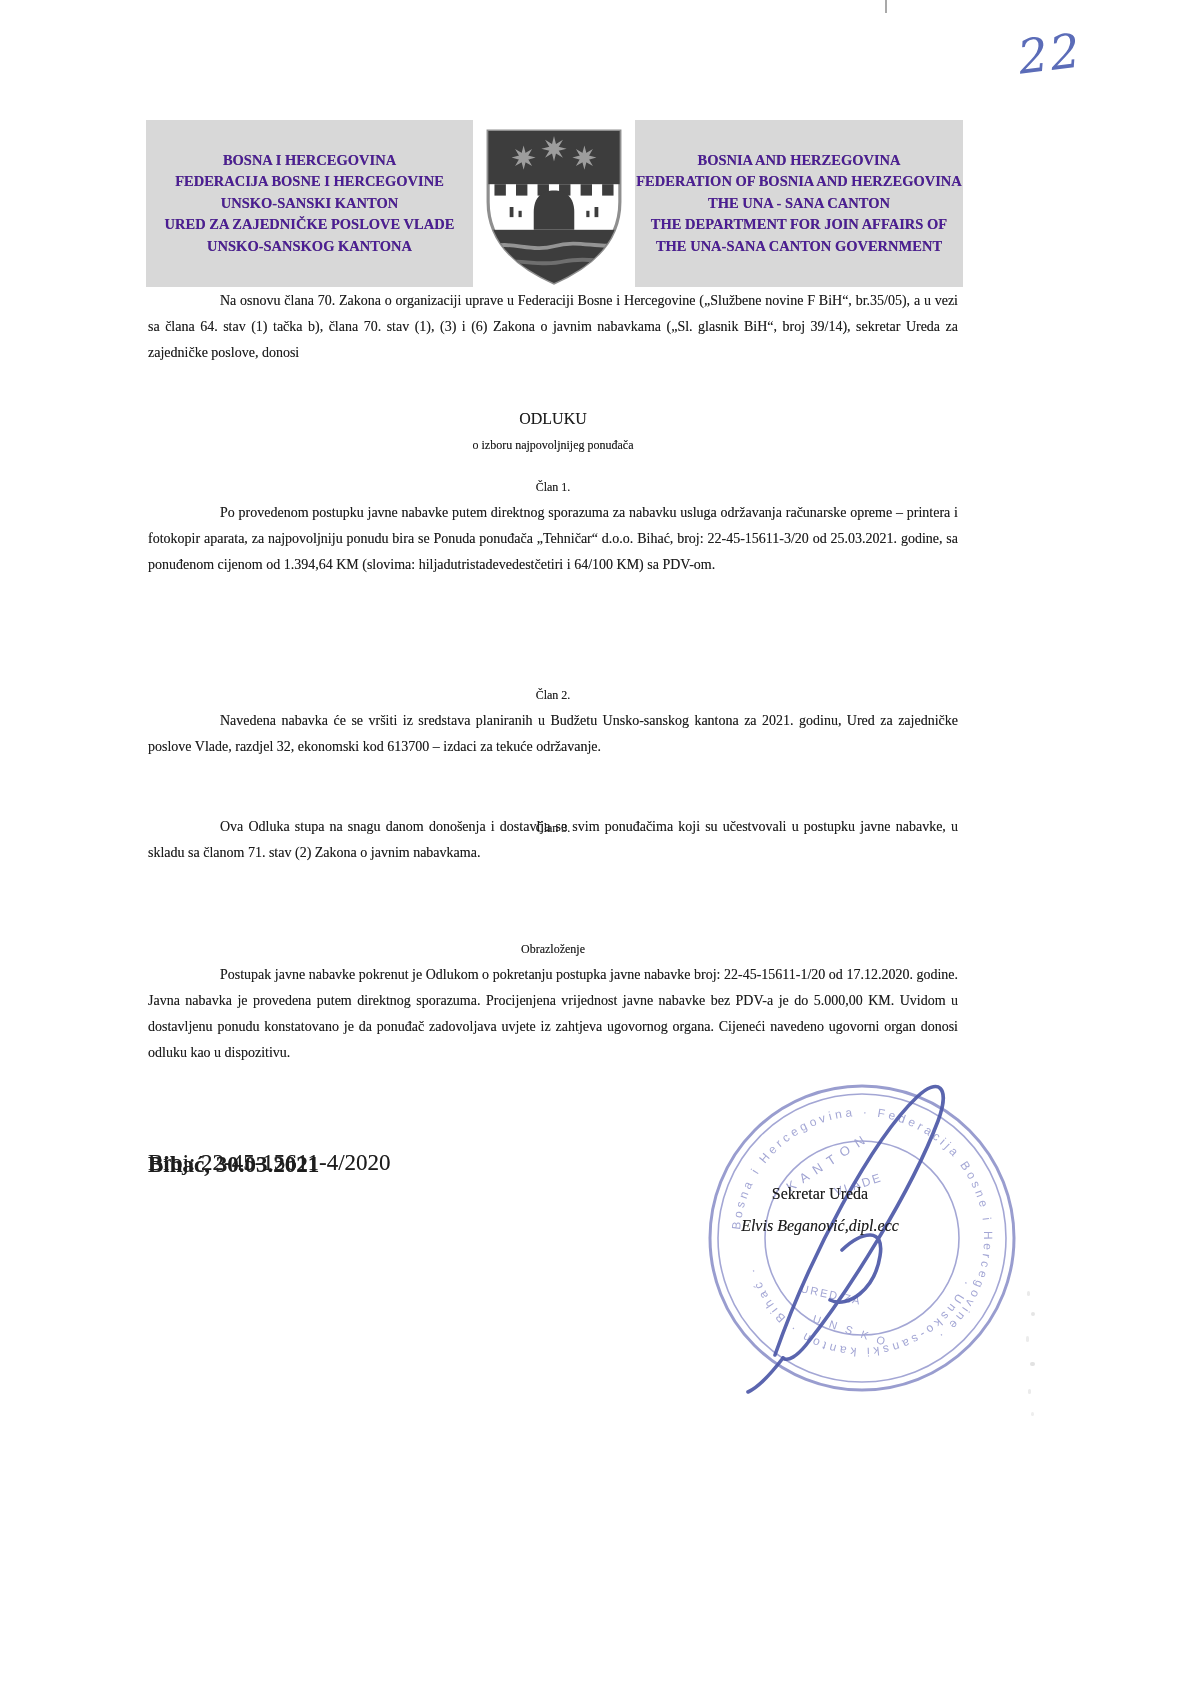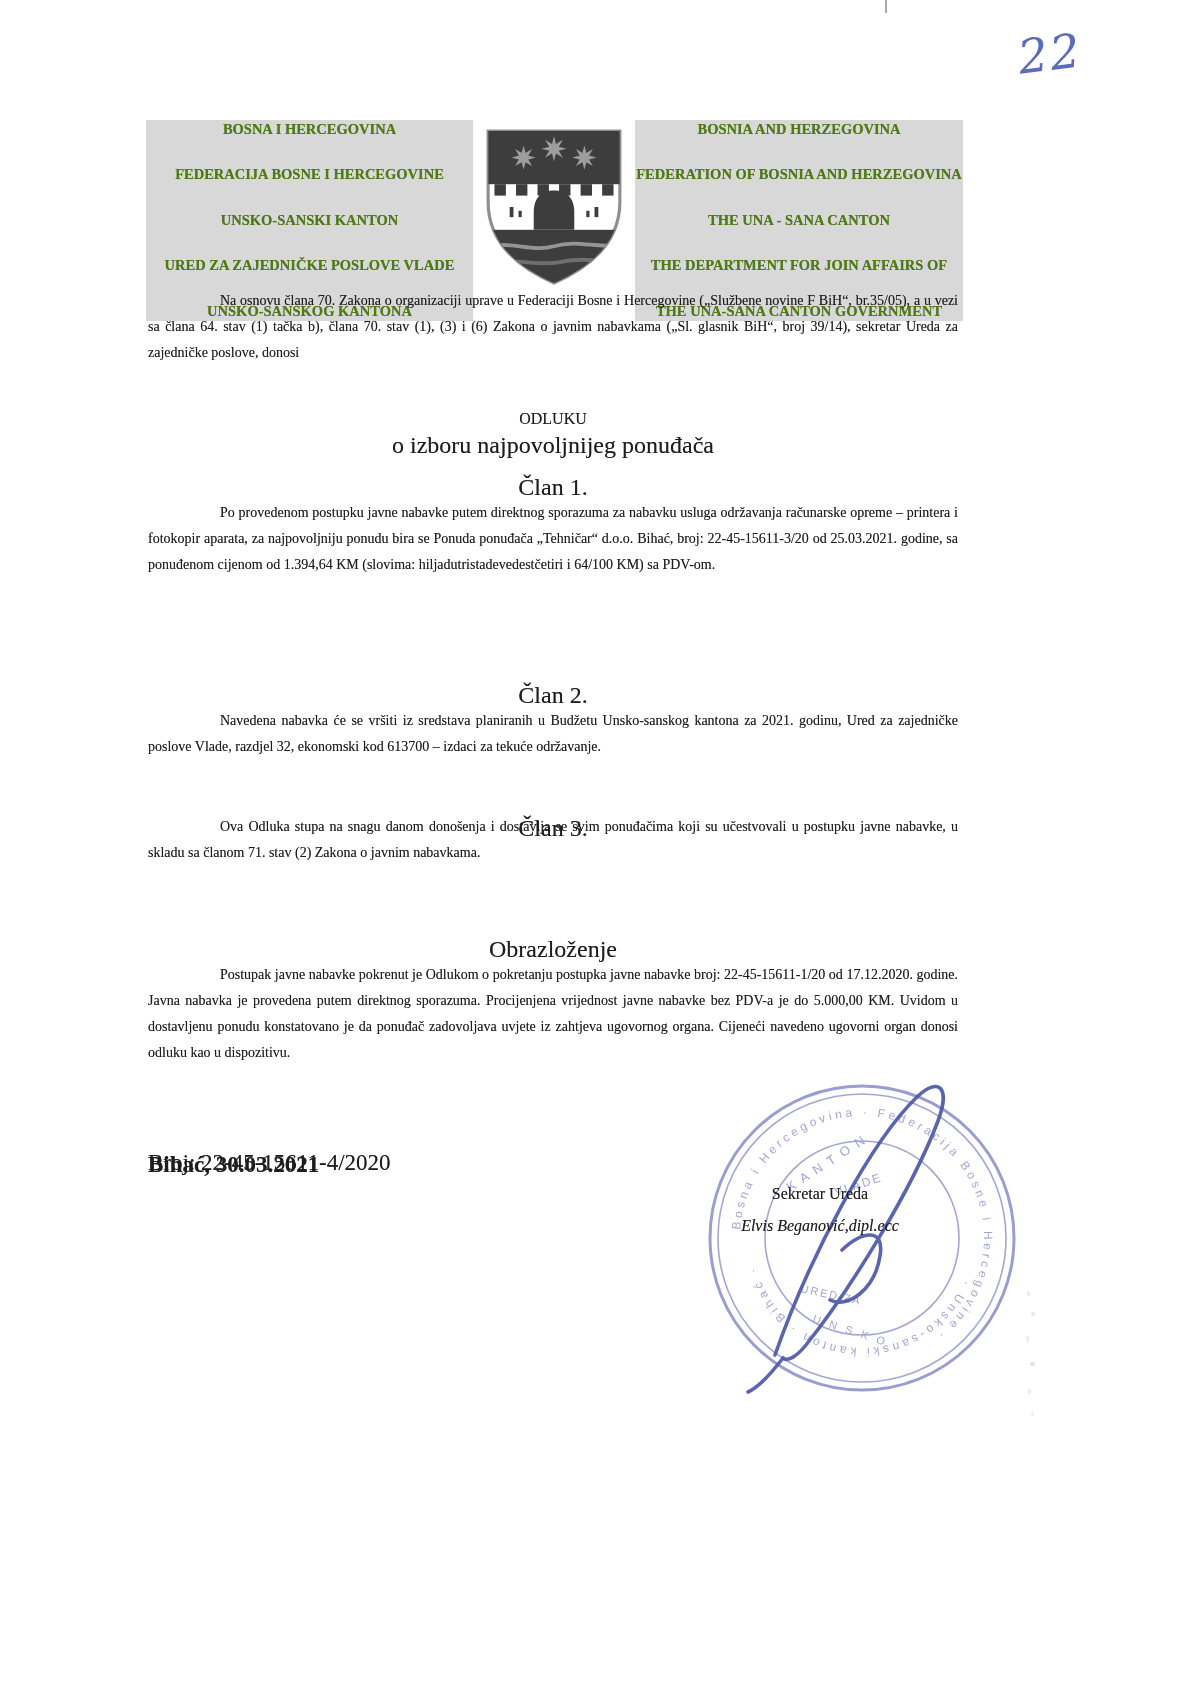--- a/index.html
+++ b/index.html
@@ -4,36 +4,36 @@
 <style>
   html,body{margin:0;padding:0;}
   body{
     width:1190px;height:1682px;position:relative;background:#ffffff;
     font-family:"Liberation Serif","DejaVu Serif",serif;color:#1d1d1d;
     overflow:hidden;
   }
   .scan-text{text-shadow:0 0 .6px rgba(45,45,45,.55);}
   
   .hdr-box{
-    position:absolute;top:120px;height:201px;background:#d8d8d8;
+    position:absolute;top:120px;height:167px;background:#d8d8d8;
     display:flex;flex-direction:column;justify-content:center;align-items:center;
-    text-align:center;font-weight:bold;font-size:14.5px;line-height:21.5px;color:#4d7c0f;gap:24px;
+    text-align:center;font-weight:bold;font-size:14.5px;line-height:21.5px;color:#4c1d95;
   }
   .hdr-left{left:146px;width:327px;}
   .hdr-right{left:635px;width:328px;}
   .coat{position:absolute;left:478px;top:122px;width:152px;height:170px;}
   
   .doc-par{
     position:absolute;left:148px;width:810px;text-align:justify;
     font-size:14px;line-height:26px;
   }
   .indent{text-indent:72px;}
   .center-line{
     position:absolute;left:148px;width:810px;text-align:center;
-    font-size:24px;line-height:26px;
+    font-size:12px;line-height:26px;
   }
   .footer-line{position:absolute;left:148px;font-size:23px;line-height:26px;}
   .sig-line{position:absolute;text-align:center;font-size:16px;line-height:26px;z-index:3;}
   
   .hand-number{
     position:absolute;left:995px;top:26px;width:110px;text-align:center;
     font-family:"DejaVu Serif",serif;font-style:italic;font-size:47px;
     color:#5b6cb8;transform:rotate(-7deg);letter-spacing:2px;
   }
   .top-tick{position:absolute;left:885px;top:0;width:2px;height:13px;background:#a9a9a9;}

